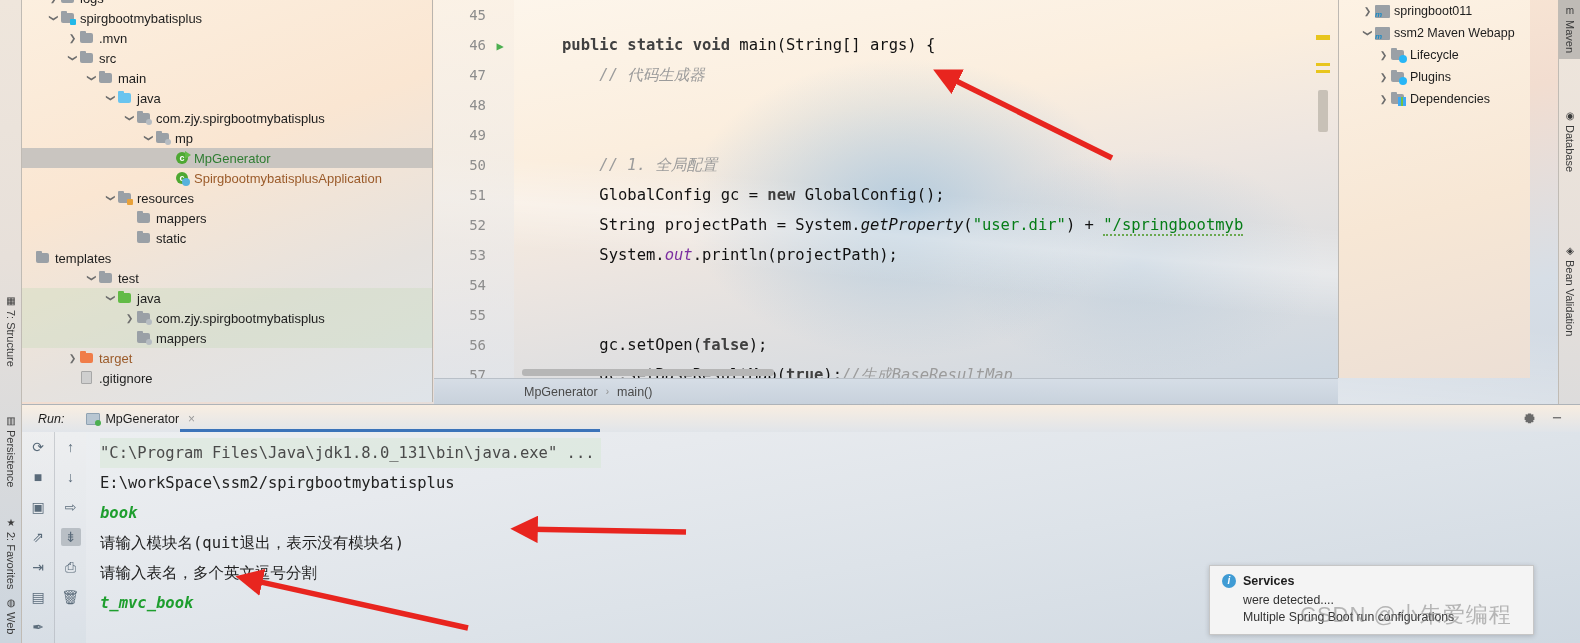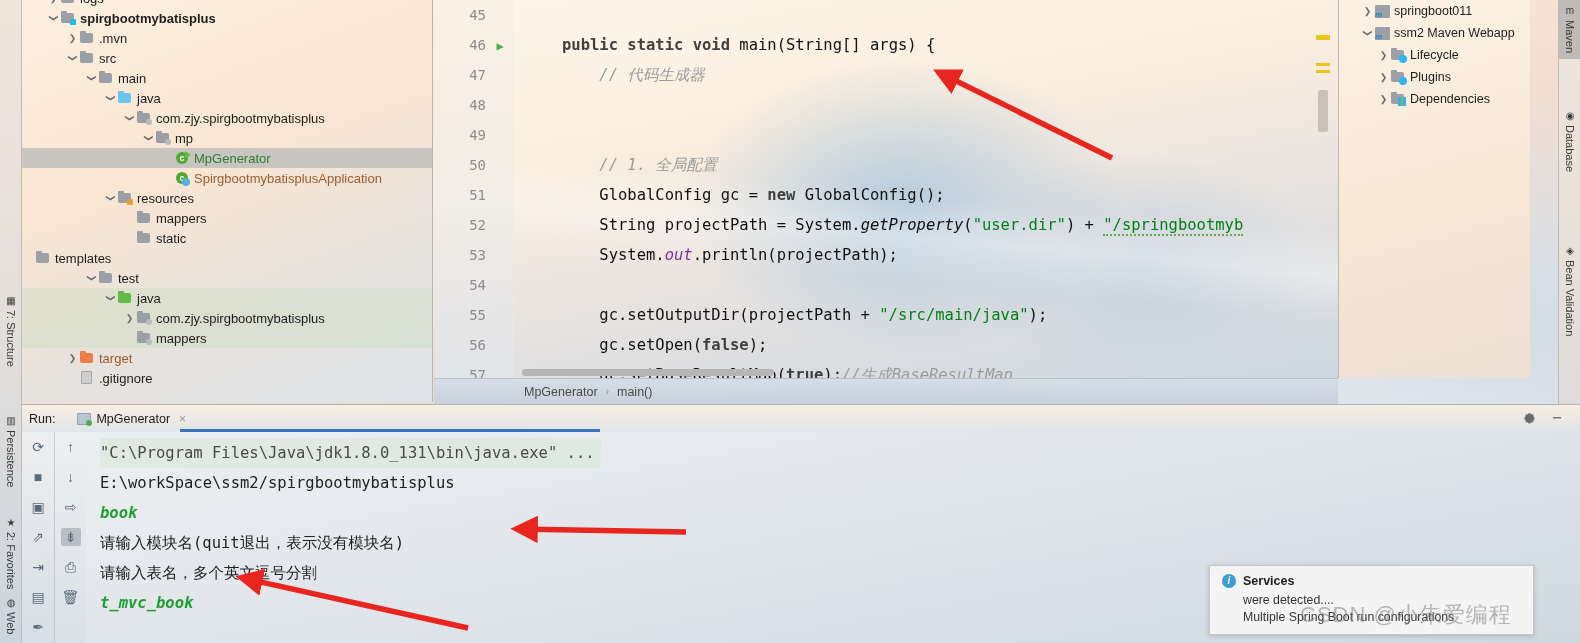--- a/index.html
+++ b/index.html
@@ -63,21 +63,21 @@
         line-height:12px; }
   .cls.spring:after{ content:""; position:absolute; right:-2px; bottom:-2px; width:8px; height:8px;
         border-radius:50%; background:#56b2dd; }
   .cls.run:after{ content:""; position:absolute; right:-3px; top:-1px; width:0;height:0;
         border-left:6px solid #62bb46; border-top:4px solid transparent; border-bottom:4px solid transparent;}
   .yml{ position:absolute; left:1px; top:1px; width:13px; height:12px; border-radius:2px;
         background:#7cc242; }
   .git{ position:absolute; left:2px; top:0px; width:11px; height:13px; background:#cfcfcf;
         border:1px solid #a7a7a7; border-radius:1px; }
   .tlabel.green{ color:#2f7d32; } .tlabel.brown{ color:#9b5b2a; }
-  .tlabel.bold{ font-weight:bold; }
+  .tlabel.bold{ font-weight:normal; }
 
   
   #editor{ position:absolute; left:434px; top:0; width:904px; height:378px; overflow:hidden; }
   .edbg{ position:absolute; inset:0;
     background:
       radial-gradient(ellipse 290px 200px at 52% 55%, rgba(171,199,221,.85), rgba(171,199,221,0) 75%),
       radial-gradient(ellipse 240px 150px at 78% 70%, rgba(186,205,221,.7), rgba(186,205,221,0) 76%),
       linear-gradient(170deg,#fdf6ec 0%,#fbeede 34%,#eee6e0 54%,#cdd7e1 100%); }
   .edbg:after{ content:""; position:absolute; inset:0;
     background:linear-gradient(185deg, rgba(255,255,255,0) 50%, rgba(255,255,255,.35) 60%, rgba(255,255,255,0) 70%); }
@@ -120,21 +120,21 @@
   .chartmark{ position:absolute; right:0px; bottom:0px; width:8px; height:9px;
      background:linear-gradient(90deg,#3fa9f5 33%,#76c043 33% 66%,#3fa9f5 66%); }
 
   
   #run{ position:absolute; left:22px; top:404px; right:0; bottom:0;
     background:linear-gradient(170deg,#eef0f2 0%,#e7eaee 30%,#dde3e9 60%,#cfd8e1 100%);
     border-top:1px solid #aeb3b8; }
   #runhdr{ position:relative; height:27px; display:flex; align-items:center; font-size:12.5px;
       color:#1d1d1d;
       background:linear-gradient(180deg,rgba(250,238,224,.9),rgba(224,228,233,.9));}
-  #runhdr .lbl{ margin-left:7px; }
+  #runhdr .lbl{ margin-left:16px;font-style:italic; }
   .runtab{ display:flex; align-items:center; gap:5px; margin-left:16px; padding:2px 6px; }
   .runtab .ticon{ position:relative; width:14px; height:12px; background:#b8c6d2;
       border:1px solid #8fa2b2; border-radius:1px; }
   .runtab .ticon:after{ content:""; position:absolute; right:-2px; bottom:-2px; width:6px; height:6px;
       border-radius:50%; background:#4caf50; }
   .runtab .xc{ color:#9a9a9a; font-size:12px; margin-left:4px; cursor:pointer; }
   .hdrright{ margin-left:auto; display:flex; align-items:center; gap:14px; padding-right:16px; color:#555; }
   .tabunder{ position:absolute; left:158px; bottom:0; width:420px; height:3px; background:#3b73b9; }
 
   #runbody{ position:absolute; left:0; right:0; top:27px; bottom:0; display:flex; }
@@ -348,21 +348,21 @@
         <div class="codeline" style="top: 0px;"><span class="lnum">45</span><span class="gicons"></span><span class="codetxt"></span></div>
         <div class="codeline" style="top: 30px;"><span class="lnum">46</span><span class="gicons"><span class="runtri">▶</span></span><span class="codetxt"><span class="kw">public</span> <span class="kw">static</span> <span class="kw">void</span> main(String[] args) {</span></div>
         <div class="codeline" style="top: 60px;"><span class="lnum">47</span><span class="gicons"></span><span class="codetxt">    <span class="cmt">// 代码生成器</span></span></div>
         <div class="codeline" style="top: 90px;"><span class="lnum">48</span><span class="gicons"></span></div>
         <div class="codeline" style="top: 120px;"><span class="lnum">49</span><span class="gicons"></span><span class="codetxt"></span></div>
         <div class="codeline" style="top: 150px;"><span class="lnum">50</span><span class="gicons"></span><span class="codetxt">    <span class="cmt">// 1. 全局配置</span></span></div>
         <div class="codeline" style="top: 180px;"><span class="lnum">51</span><span class="gicons"></span><span class="codetxt">    GlobalConfig gc = <span class="kw">new</span> GlobalConfig();</span></div>
         <div class="codeline" style="top: 210px;"><span class="lnum">52</span><span class="gicons"></span><span class="codetxt">    String projectPath = System.<span class="mth">getProperty</span>(<span class="str">"user.dir"</span>) + <span class="str squig">"/springbootmyb</span></span></div>
         <div class="codeline" style="top: 240px;"><span class="lnum">53</span><span class="gicons"></span><span class="codetxt">    System.<span class="fld">out</span>.println(projectPath);</span></div>
         <div class="codeline" style="top: 270px;"><span class="lnum">54</span><span class="gicons"></span><span class="codetxt"></span></div>
-        <div class="codeline" style="top: 300px;"><span class="lnum">55</span><span class="gicons"></span><span class="codetxt">    gc.setOutputDir(projectPath + <span class="str">"/src/main/java"</span>);</span></div>
+        <div class="codeline" style="top: 300px;"><span class="lnum">55</span><span class="gicons"></span></div>
         <div class="codeline" style="top: 330px;"><span class="lnum">56</span><span class="gicons"></span><span class="codetxt">    gc.setOpen(<span class="kw">false</span>);</span></div>
         <div class="codeline" style="top: 360px;"><span class="lnum">57</span><span class="gicons"></span><span class="codetxt">    gc.setBaseResultMap(<span class="kw">true</span>);<span class="cmt">//生成BaseResultMap</span></span></div>
       </div>
     <div class="hsb"></div>
     <div class="vsb">
       <div class="wmark" style="top:35px"></div>
       <div class="wmark" style="top:63px;height:3px"></div>
       <div class="wmark" style="top:70px;height:3px"></div>
       <div class="vsthumb"></div>
     </div>

